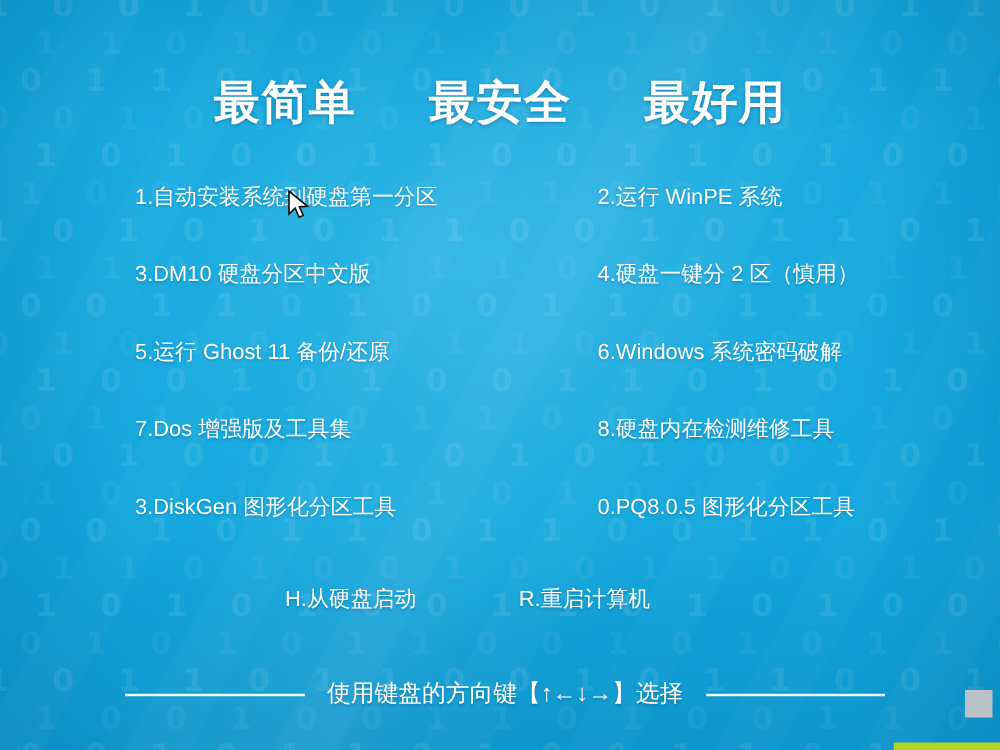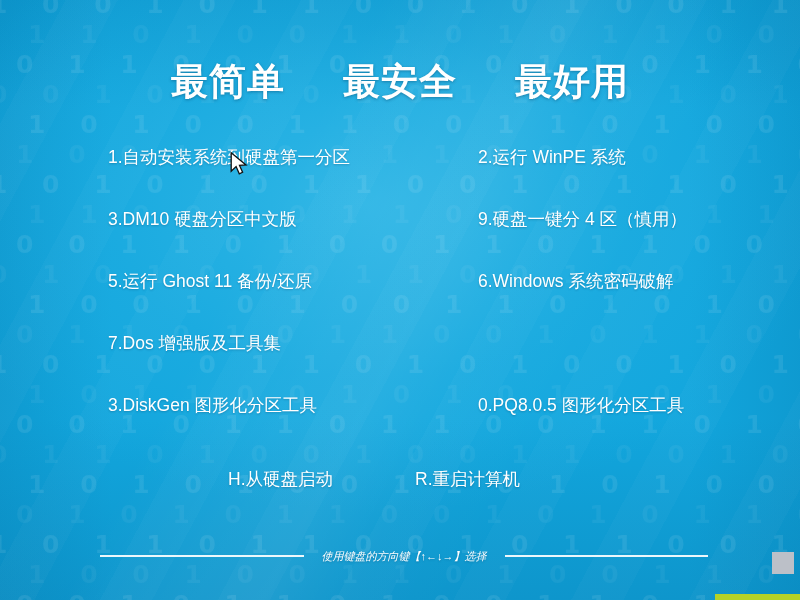--- a/index.html
+++ b/index.html
@@ -145,25 +145,24 @@
     align-items: center;
     gap: 18px;
   }
   #footer .rule {
     flex: 1 1 auto;
     height: 2px;
     background: rgba(255,255,255,0.92);
   }
   #footer-text {
     color: #ffffff;
-    font-size: 11px;
+    font-size: 19px;
     line-height: 26px;
     white-space: nowrap;
     text-shadow: 0 1px 2px rgba(0,60,95,0.30);
-    font-style: italic;
   }
 
   
   #corner-square {
     position: absolute;
     left: 772px;
     top: 552px;
     width: 22px;
     height: 22px;
     background: #bcc0c8;
@@ -205,30 +204,31 @@
 
   <div id="menu">
 
     <div class="menu-row">
       <div class="menu-item col-left">1.自动安装系统到硬盘第一分区</div>
       <div class="menu-item col-right">2.运行 WinPE 系统</div>
     </div>
 
     <div class="menu-row">
       <div class="menu-item col-left">3.DM10 硬盘分区中文版</div>
-      <div class="menu-item col-right">9.硬盘一键分 4 区（慎用）</div>
+      <div class="menu-item col-right">4.硬盘一键分 2 区（慎用）</div>
     </div>
 
     <div class="menu-row">
       <div class="menu-item col-left">5.运行 Ghost 11 备份/还原</div>
       <div class="menu-item col-right">6.Windows 系统密码破解</div>
     </div>
 
     <div class="menu-row">
       <div class="menu-item col-left">7.Dos 增强版及工具集</div>
+      <div class="menu-item col-right">8.硬盘内在检测维修工具</div>
     </div>
 
     <div class="menu-row">
       <div class="menu-item col-left">3.DiskGen 图形化分区工具</div>
       <div class="menu-item col-right">0.PQ8.0.5 图形化分区工具</div>
     </div>
 
   </div>
 
   <div id="extra-row">

